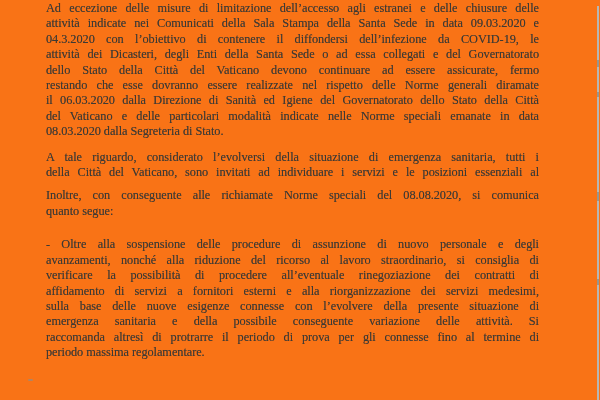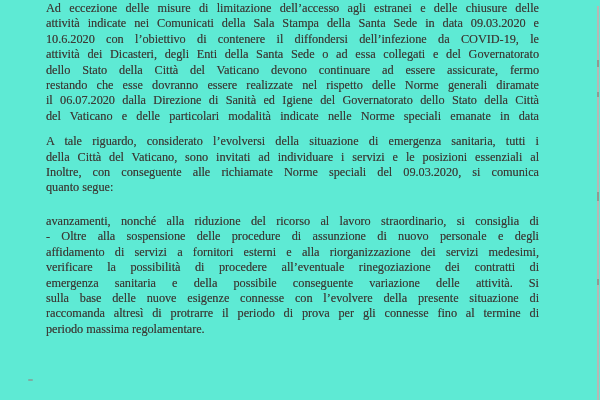--- a/index.html
+++ b/index.html
@@ -10,36 +10,36 @@
     width: 600px;
     height: 400px;
     overflow: hidden;
     position: relative;
     background: #fdfdfb;
     font-family: "Liberation Serif", serif;
   }
   .page {
     position: absolute;
     inset: 0;
-    background: #5eead4;
+    background: #f97316;
   }
   .textblock {
     position: absolute;
     left: 46px;
     top: 1px;
     width: 493px;
     color: #3c3a36;
     font-size: 12.3px;
     line-height: 15.4px;
     letter-spacing: -0.05px;
     text-shadow: 0 0 0.6px rgba(58, 55, 50, 0.55);
   }
   .para { margin: 0; }
   #para1 { margin-bottom: 10px; }
-  #para2 { margin-bottom: 0; }
+  #para2 { margin-bottom: 8px; }
   #para3 { margin-bottom: 18px; }
   .jl {
     text-align: justify;
     text-align-last: justify;
   }
   .ll {
     text-align: left;
   }
   .it { }
   .scan-line {
@@ -74,45 +74,46 @@
 </head>
 <body>
 
 <div class="page">
 
   <div class="textblock">
 
     <div class="para" id="para1">
       <div class="jl">Ad eccezione delle misure di limitazione dell’accesso agli estranei e delle chiusure delle</div>
       <div class="jl">attività indicate nei Comunicati della Sala Stampa della Santa Sede in data 09.03.2020 e</div>
-      <div class="jl">10.6.2020 con l’obiettivo di contenere il diffondersi dell’infezione da COVID-19, le</div>
+      <div class="jl">04.3.2020 con l’obiettivo di contenere il diffondersi dell’infezione da COVID-19, le</div>
       <div class="jl">attività dei Dicasteri, degli Enti della Santa Sede o ad essa collegati e del Governatorato</div>
       <div class="jl">dello Stato della Città del Vaticano devono continuare ad essere assicurate, fermo</div>
       <div class="jl">restando che esse dovranno essere realizzate nel rispetto delle Norme generali diramate</div>
-      <div class="jl">il 06.07.2020 dalla Direzione di Sanità ed Igiene del Governatorato dello Stato della Città</div>
+      <div class="jl">il 06.03.2020 dalla Direzione di Sanità ed Igiene del Governatorato dello Stato della Città</div>
       <div class="jl"><span>del Vaticano e delle particolari modalità indicate nelle </span><span class="it">Norme speciali</span><span> emanate in data</span></div>
+      <div class="ll">08.03.2020 dalla Segreteria di Stato.</div>
     </div>
 
     <div class="para" id="para2">
       <div class="jl">A tale riguardo, considerato l’evolversi della situazione di emergenza sanitaria, tutti i</div>
       <div class="jl">della Città del Vaticano, sono invitati ad individuare i servizi e le posizioni essenziali al</div>
     </div>
 
     <div class="para" id="para3">
-      <div class="jl"><span>Inoltre, con conseguente alle richiamate </span><span class="it">Norme speciali</span><span> del 09.03.2020, si comunica</span></div>
+      <div class="jl"><span>Inoltre, con conseguente alle richiamate </span><span class="it">Norme speciali</span><span> del 08.08.2020, si comunica</span></div>
       <div class="ll">quanto segue:</div>
     </div>
 
     <div class="para" id="para4">
+      <div class="jl">- Oltre alla sospensione delle procedure di assunzione di nuovo personale e degli</div>
       <div class="jl">avanzamenti, nonché alla riduzione del ricorso al lavoro straordinario, si consiglia di</div>
-      <div class="jl">- Oltre alla sospensione delle procedure di assunzione di nuovo personale e degli</div>
+      <div class="jl">verificare la possibilità di procedere all’eventuale rinegoziazione dei contratti di</div>
       <div class="jl">affidamento di servizi a fornitori esterni e alla riorganizzazione dei servizi medesimi,</div>
-      <div class="jl">verificare la possibilità di procedere all’eventuale rinegoziazione dei contratti di</div>
+      <div class="jl">sulla base delle nuove esigenze connesse con l’evolvere della presente situazione di</div>
       <div class="jl">emergenza sanitaria e della possibile conseguente variazione delle attività. Si</div>
-      <div class="jl">sulla base delle nuove esigenze connesse con l’evolvere della presente situazione di</div>
       <div class="jl">raccomanda altresì di protrarre il periodo di prova per gli connesse fino al termine di</div>
       <div class="ll">periodo massima regolamentare.</div>
     </div>
 
   </div>
 
   <div class="scan-line"></div>
   <div class="tick t1"></div>
   <div class="tick t2"></div>
   <div class="tick t3"></div>

